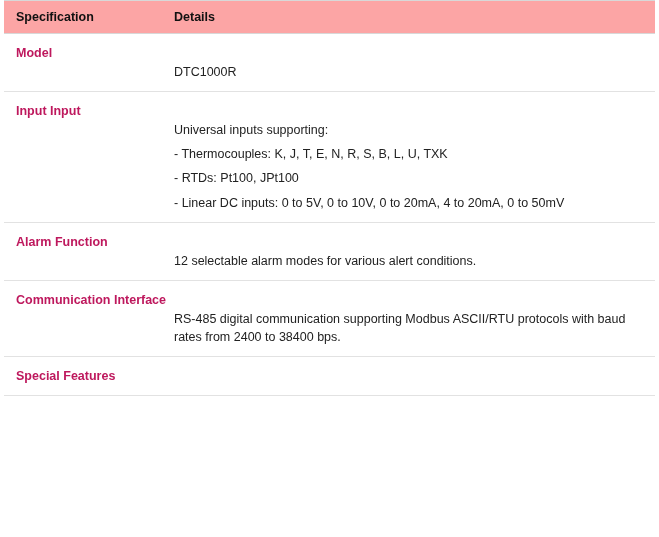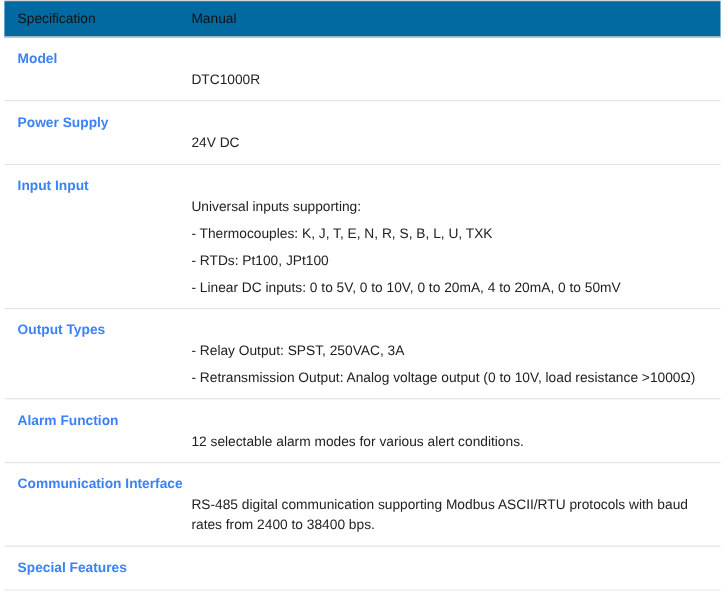--- a/index.html
+++ b/index.html
@@ -18,42 +18,42 @@
   .spec-table {
     width: 651px;
     margin: 0 4px;
     border-collapse: collapse;
     table-layout: fixed;
   }
   .spec-table col.c-spec { width: 156px; }
   .spec-table col.c-det  { width: 495px; }
 
   .spec-table thead th {
-    background: #0369a1;
+    background: #fca5a5;
     border-top: 1px solid #d8d8d8;
     border-bottom: 1px solid #d8d8d8;
     text-align: left;
-    font-weight: normal;
+    font-weight: bold;
     font-size: 12.5px;
     color: #111111;
     padding: 9px 10px 9px 12px;
     vertical-align: middle;
   }
   .spec-table thead th.detail-head {
     padding-left: 14px;
   }
   .spec-table tbody td {
     border-bottom: 1px solid #e2e2e2;
     vertical-align: top;
     padding: 10px 10px 10px 12px;
     line-height: 1.45;
   }
   .spec-table tbody td.spec-cell {
     font-weight: bold;
-    color: #3b82f6;
+    color: #be185d;
     white-space: nowrap;
   }
   .spec-table tbody td.detail-cell {
     padding-left: 14px;
     color: #222222;
   }
   .detail-cell .line {
     display: block;
     margin-top: 19px;
   }
@@ -65,50 +65,37 @@
 <body>
 
 <table class="spec-table">
   <colgroup>
     <col class="c-spec">
     <col class="c-det">
   </colgroup>
   <thead>
     <tr>
       <th class="spec-head">Specification</th>
-      <th class="detail-head">Manual</th>
+      <th class="detail-head">Details</th>
     </tr>
   </thead>
   <tbody>
       <tr>
         <td class="spec-cell">Model</td>
         <td class="detail-cell">
           <span class="line">DTC1000R</span>
         </td>
       </tr>
       <tr>
-        <td class="spec-cell">Power Supply</td>
-        <td class="detail-cell">
-          <span class="line">24V DC</span>
-        </td>
-      </tr>
-      <tr>
         <td class="spec-cell">Input Input</td>
         <td class="detail-cell">
           <span class="line">Universal inputs supporting:</span>
           <span class="line">- Thermocouples: K, J, T, E, N, R, S, B, L, U, TXK</span>
           <span class="line">- RTDs: Pt100, JPt100</span>
           <span class="line">- Linear DC inputs: 0 to 5V, 0 to 10V, 0 to 20mA, 4 to 20mA, 0 to 50mV</span>
-        </td>
-      </tr>
-      <tr>
-        <td class="spec-cell">Output Types</td>
-        <td class="detail-cell">
-          <span class="line">- Relay Output: SPST, 250VAC, 3A</span>
-          <span class="line">- Retransmission Output: Analog voltage output (0 to 10V, load resistance &gt;1000Ω)</span>
         </td>
       </tr>
       <tr>
         <td class="spec-cell">Alarm Function</td>
         <td class="detail-cell">
           <span class="line">12 selectable alarm modes for various alert conditions.</span>
         </td>
       </tr>
       <tr>
         <td class="spec-cell">Communication Interface</td>

